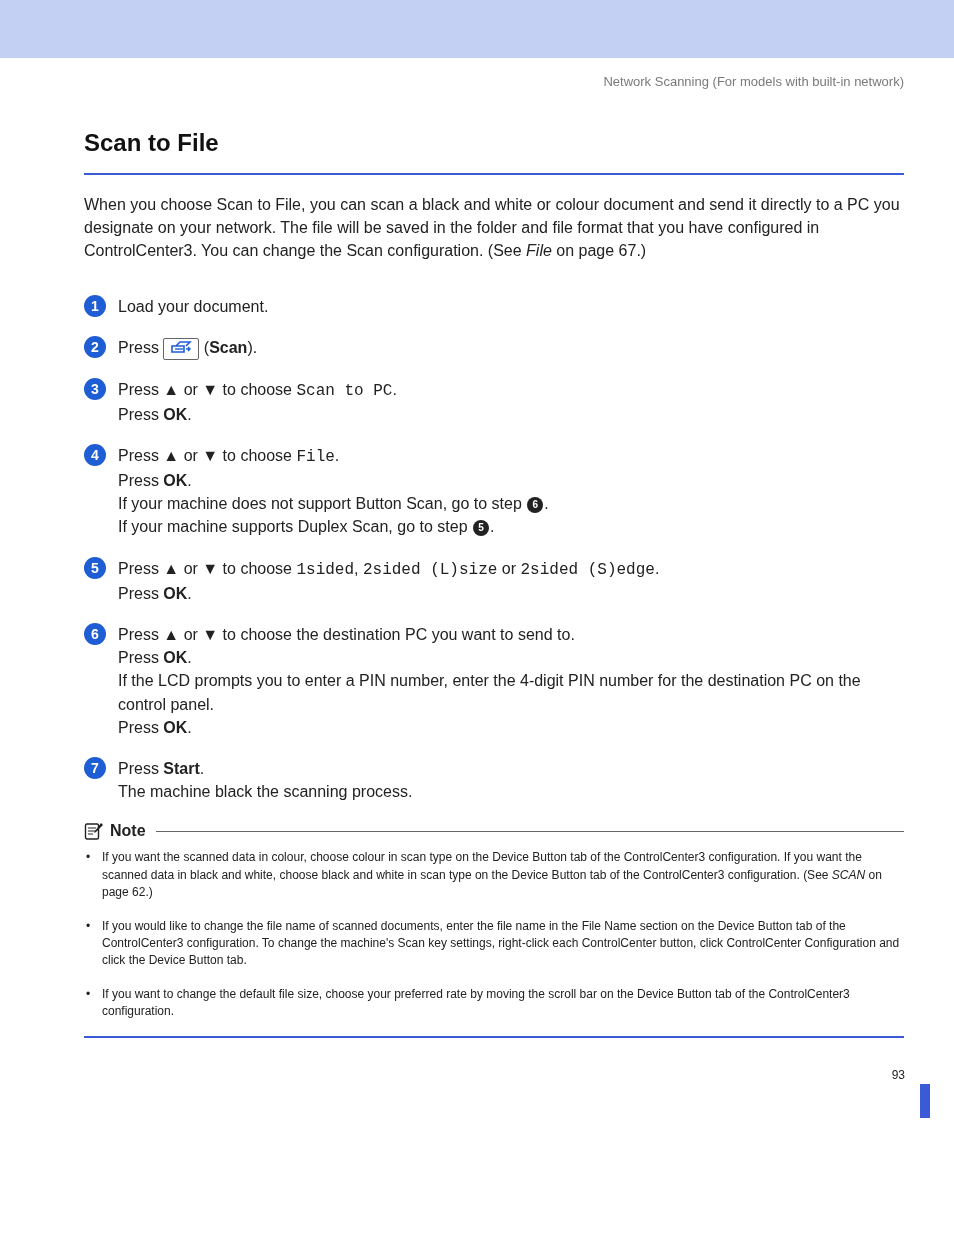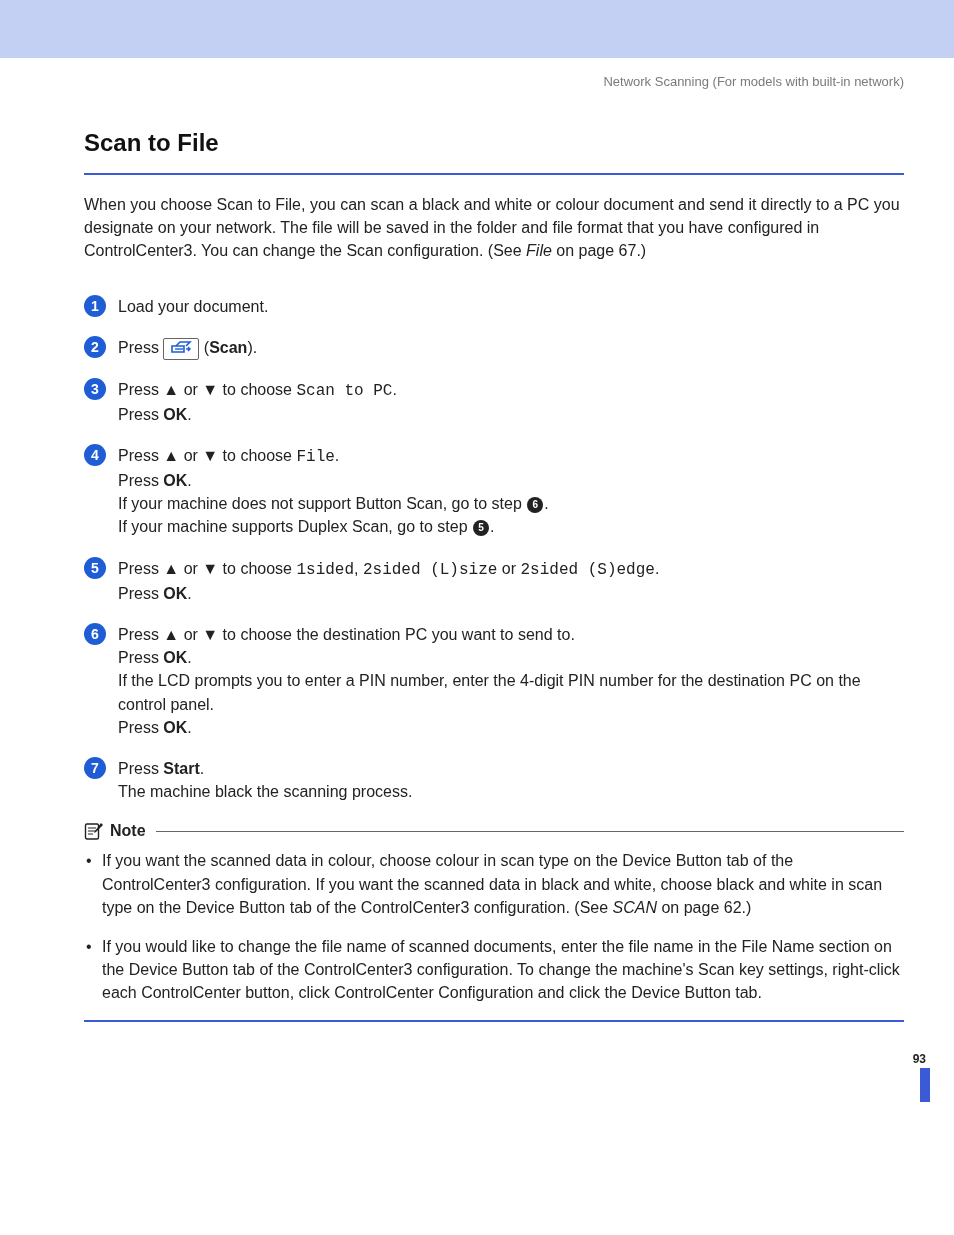--- a/index.html
+++ b/index.html
@@ -32,25 +32,25 @@
     display: inline-flex; align-items: center; justify-content: center;
     width: 16px; height: 16px; border-radius: 50%; background: #222; color: #fff;
     font-size: 10px; font-weight: bold; vertical-align: middle; margin: 0 1px;
   }
   .note-block { margin-top: 6px; }
   .note-head { display: flex; align-items: center; gap: 6px; margin-bottom: 8px; }
   .note-head .note-icon svg { display: block; }
   .note-title { font-weight: bold; font-size: 16px; }
   .note-rule { flex: 1; height: 1px; background: #666; margin-left: 4px; }
   .note-list { list-style: none; padding-left: 18px; }
-  .note-list li { position: relative; font-size: 16px; line-height: 1.45; margin-bottom: 16px; }
+  .note-list li { position: relative; font-size: 12px; line-height: 1.45; margin-bottom: 16px; }
   .note-list li::before { content: "•"; position: absolute; left: -16px; top: 0; }
   .note-end-rule { height: 2px; background: #3b5bd6; margin-top: 4px; }
   .footer { width: 954px; position: relative; height: 60px; }
-  .footer .pn { position: absolute; right: 28px; top: 0; font-size: 12px; font-weight: bold; }
+  .footer .pn { position: absolute; right: 49px; top: 0; font-size: 12px; font-weight: normal; }
   .footer .bar { position: absolute; right: 24px; top: 16px; width: 10px; height: 34px; background: #3b5bd6; }
 </style>
 </head>
 <body>
 
 <div class="topbar"></div>
 
 <div class="page">
 
   <div class="header-line">Network Scanning (For models with built-in network)</div>
@@ -139,20 +139,23 @@
       <span class="note-title">Note</span>
       <span class="note-rule"></span>
     </div>
     <ul class="note-list">
       <li>
         <span>If you want the scanned data in colour, choose colour in scan type on the </span><span class="b">Device Button</span><span> tab of the ControlCenter3 configuration. If you want the scanned data in black and white, choose black and white in scan type on the </span><span class="b">Device Button</span><span> tab of the ControlCenter3 configuration. (See </span><span class="em" style="font-style:italic">SCAN</span><span> on page 62.)</span>
       </li>
       <li>
         <span>If you would like to change the file name of scanned documents, enter the file name in the </span><span class="b">File Name</span><span> section on the </span><span class="b">Device Button</span><span> tab of the ControlCenter3 configuration. To change the machine's </span><span class="b">Scan</span><span> key settings, right-click each ControlCenter button, click </span><span class="b">ControlCenter Configuration</span><span> and click the </span><span class="b">Device Button</span><span> tab.</span>
       </li>
+      <li>
+        <span>If you want to change the default file size, choose your preferred rate by moving the scroll bar on the </span><span class="b">Device Button</span><span> tab of the ControlCenter3 configuration.</span>
+      </li>
     </ul>
     <div class="note-end-rule"></div>
   </div>
 
 </div>
 
 <div class="footer">
   <div class="pn">93</div>
   <div class="bar"></div>
 </div>

